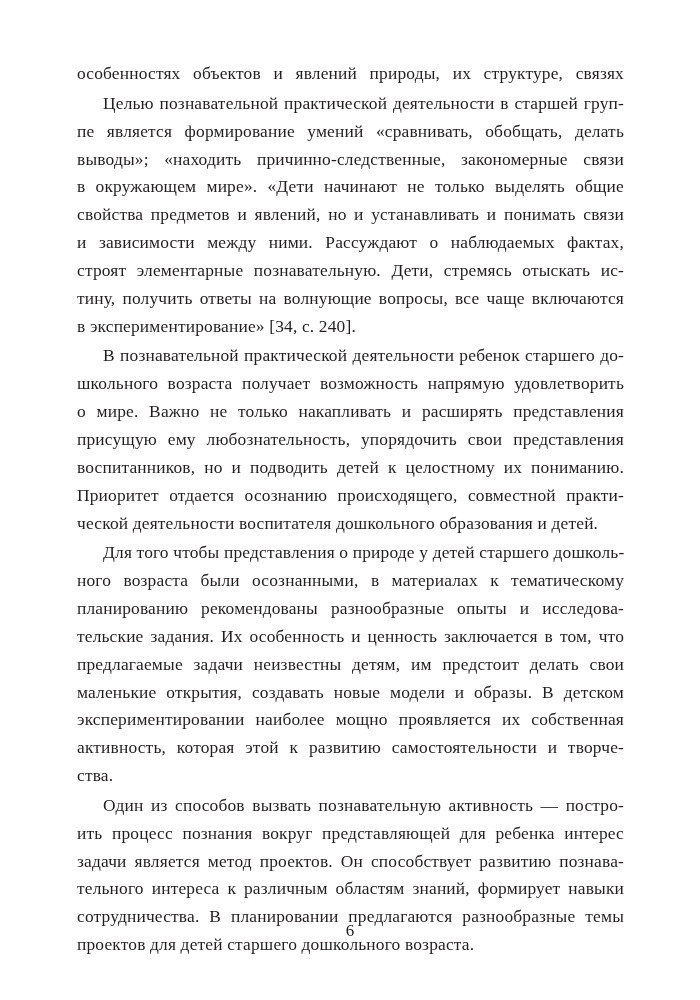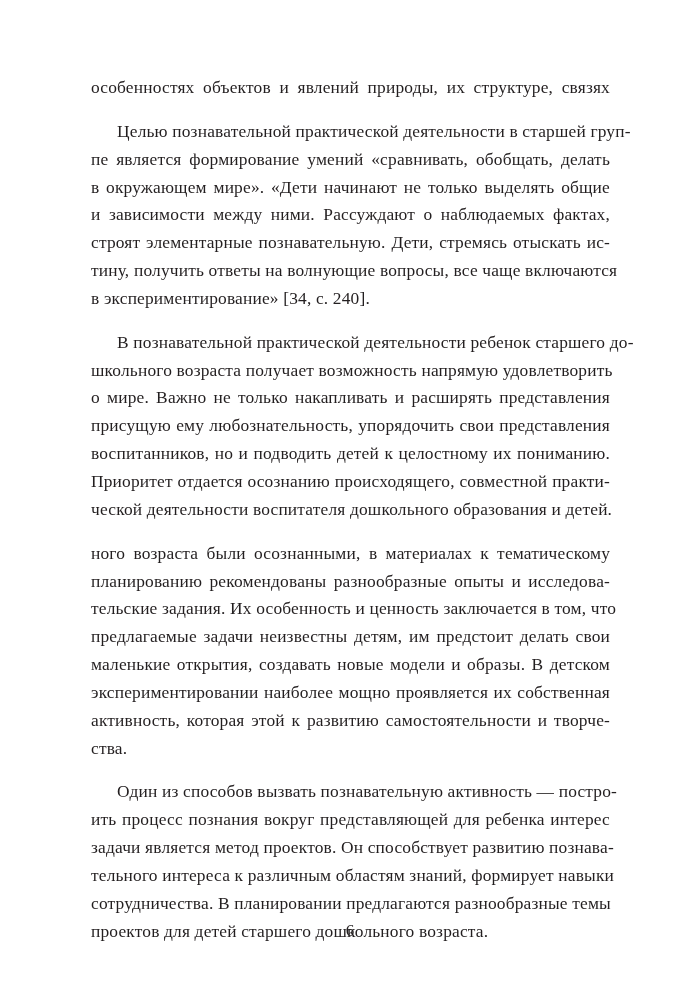--- a/index.html
+++ b/index.html
@@ -16,21 +16,21 @@
     font-family: "Liberation Serif", "DejaVu Serif", serif;
     color: #231f20;
   }
   .text-block {
     position: absolute;
     left: 75px;
     top: 58px;
     width: 551px;
   }
   .para {
-    margin: 16px;
+    margin: 2px;
   }
   
   .line {
     display: block;
     font-size: 17.4px;
     line-height: 27.85px;
     white-space: pre;
     text-align: justify;
     text-align-last: justify;
     letter-spacing: 0.01em;
@@ -57,36 +57,39 @@
 
 <div class="page">
 
   <div class="text-block" id="body-root">
       <p class="para">
         <span class="line">особенностях объектов и явлений природы, их структуре, связях</span>
       </p>
       <p class="para">
         <span class="line indent">Целью познавательной практической деятельности в старшей груп-</span>
         <span class="line">пе является формирование умений «сравнивать, обобщать, делать</span>
+        <span class="line">выводы»; «находить причинно-следственные, закономерные связи</span>
         <span class="line">в окружающем мире». «Дети начинают не только выделять общие</span>
+        <span class="line">свойства предметов и явлений, но и устанавливать и понимать связи</span>
         <span class="line">и зависимости между ними. Рассуждают о наблюдаемых фактах,</span>
         <span class="line">строят элементарные познавательную. Дети, стремясь отыскать ис-</span>
         <span class="line">тину, получить ответы на волнующие вопросы, все чаще включаются</span>
         <span class="line last">в экспериментирование» [34, с. 240].</span>
       </p>
       <p class="para">
         <span class="line indent">В познавательной практической деятельности ребенок старшего до-</span>
         <span class="line">школьного возраста получает возможность напрямую удовлетворить</span>
         <span class="line">о мире. Важно не только накапливать и расширять представления</span>
         <span class="line">присущую ему любознательность, упорядочить свои представления</span>
         <span class="line">воспитанников, но и подводить детей к целостному их пониманию.</span>
         <span class="line">Приоритет отдается осознанию происходящего, совместной практи-</span>
         <span class="line last">ческой деятельности воспитателя дошкольного образования и детей.</span>
       </p>
       <p class="para">
+        <span class="line indent">Для того чтобы представления о природе у детей старшего дошколь-</span>
         <span class="line">ного возраста были осознанными, в материалах к тематическому</span>
         <span class="line">планированию рекомендованы разнообразные опыты и исследова-</span>
         <span class="line">тельские задания. Их особенность и ценность заключается в том, что</span>
         <span class="line">предлагаемые задачи неизвестны детям, им предстоит делать свои</span>
         <span class="line">маленькие открытия, создавать новые модели и образы. В детском</span>
         <span class="line">экспериментировании наиболее мощно проявляется их собственная</span>
         <span class="line">активность, которая этой к развитию самостоятельности и творче-</span>
         <span class="line last">ства.</span>
       </p>
       <p class="para">

